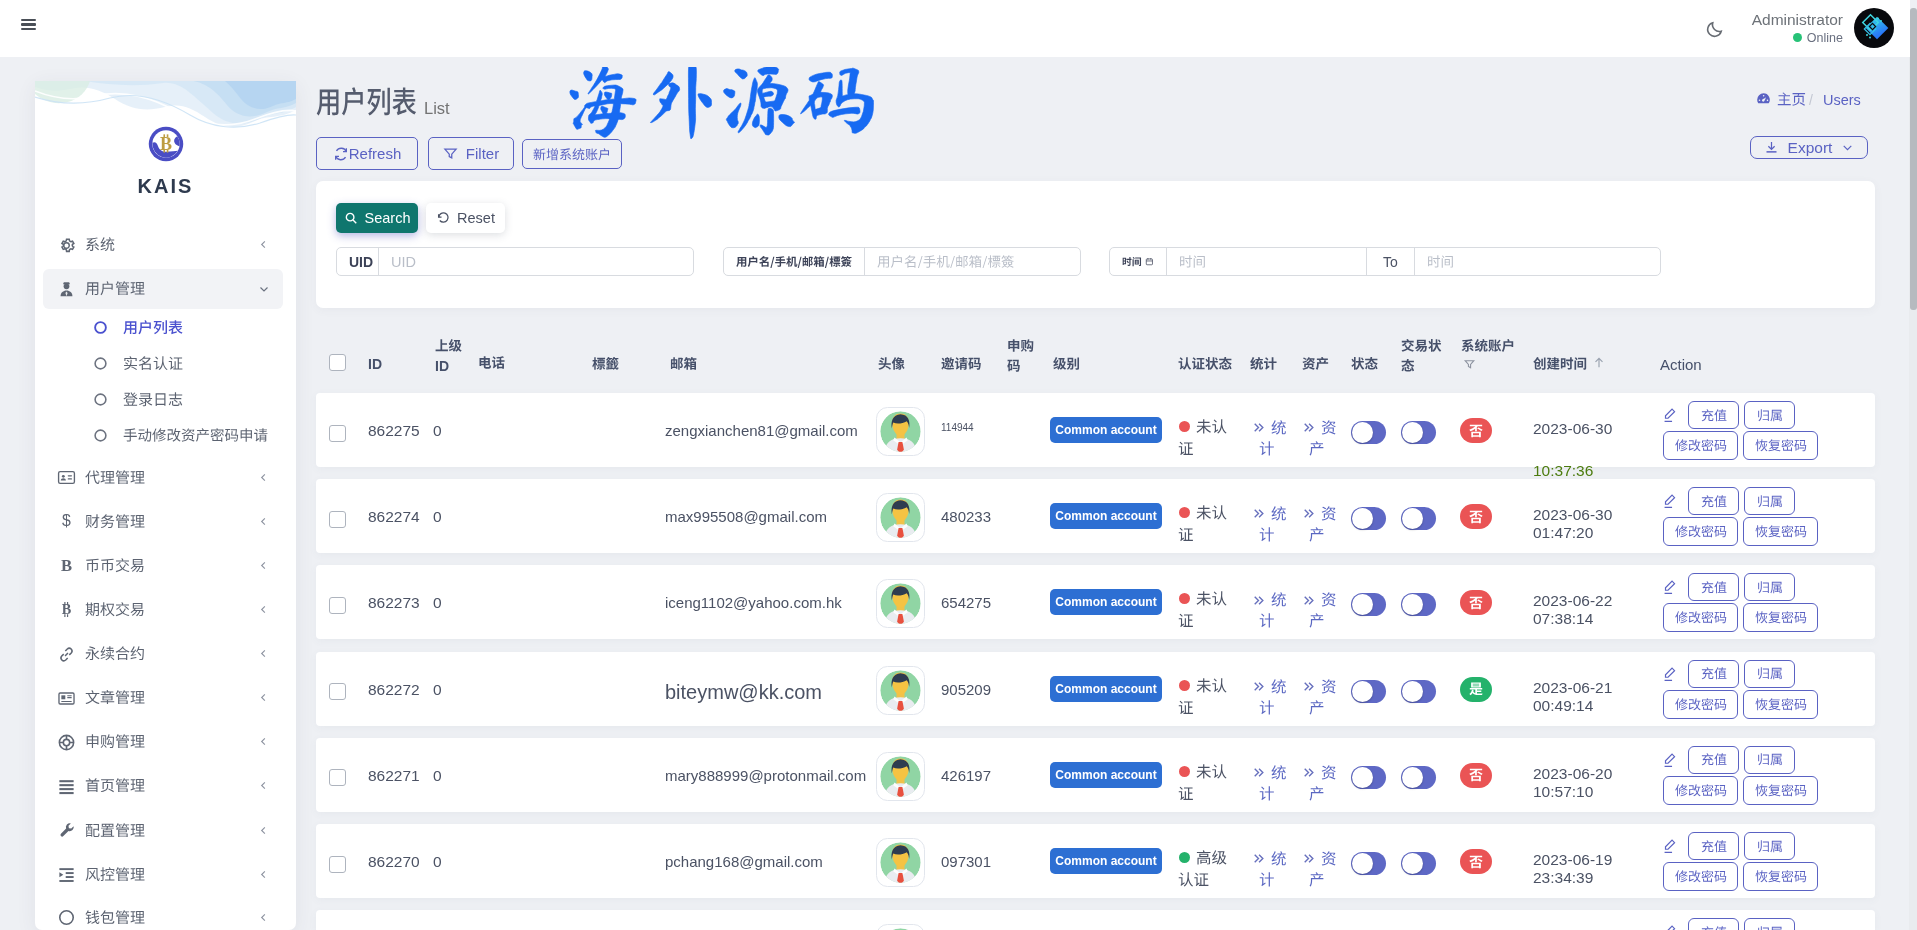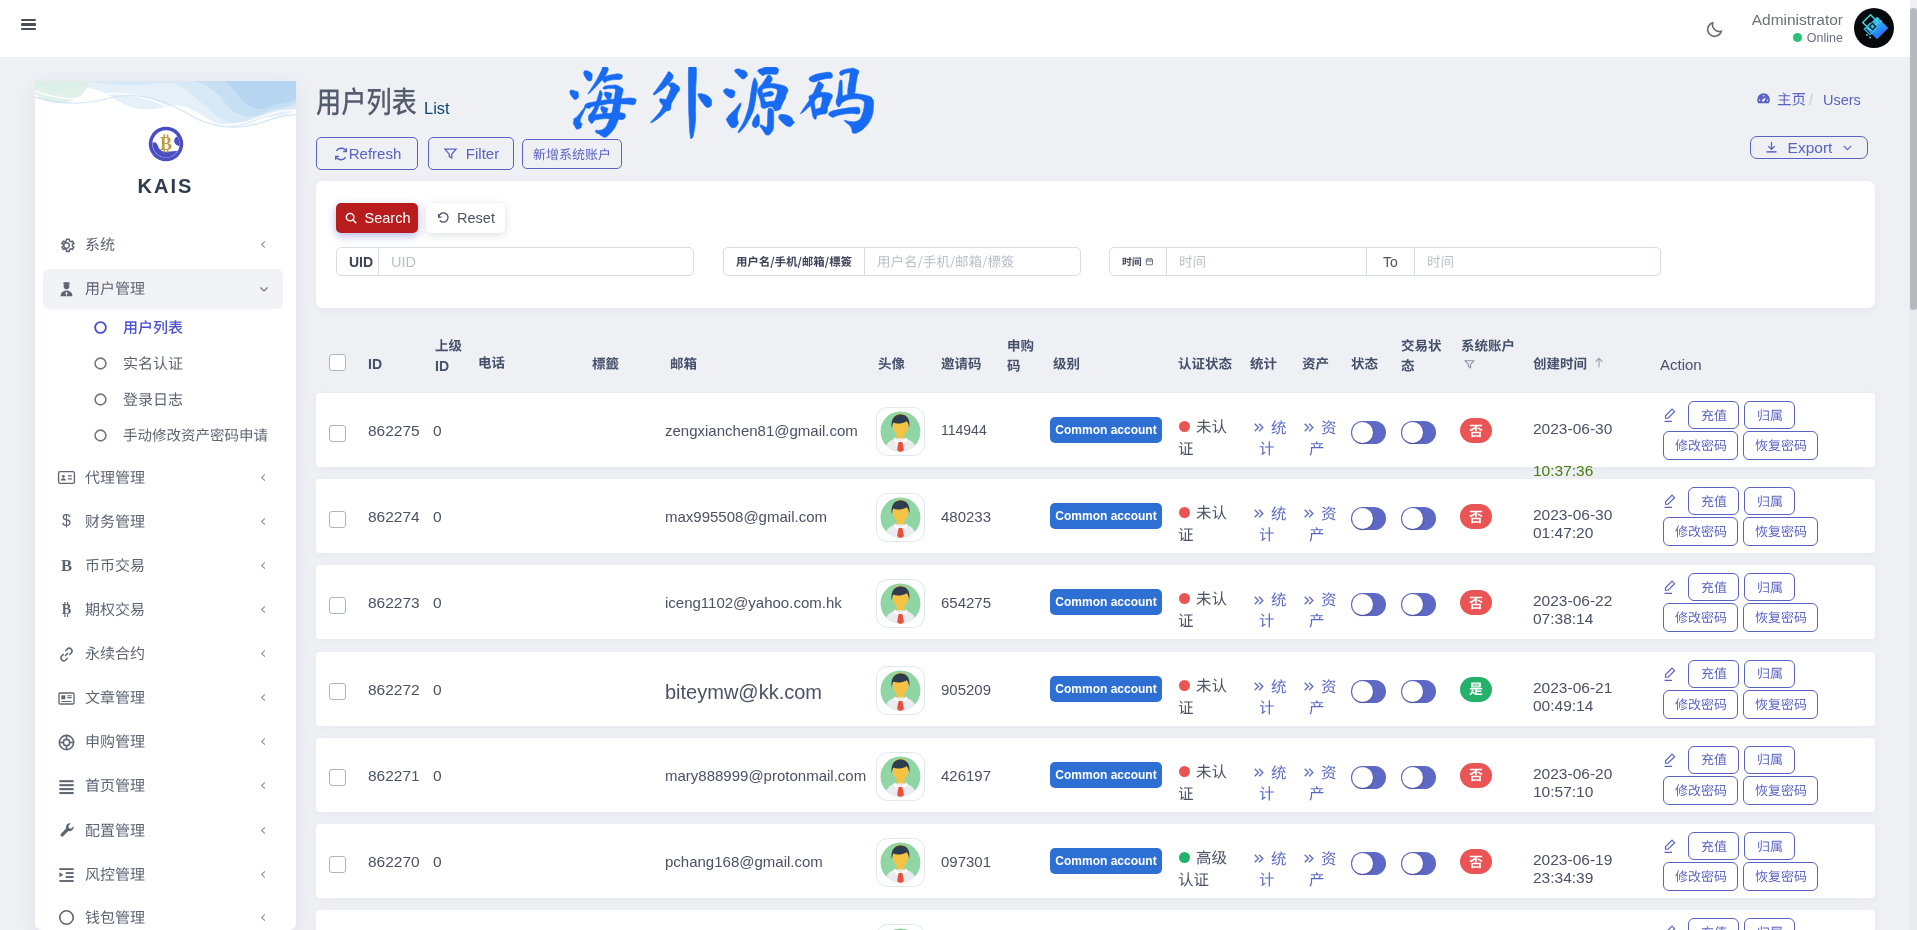--- a/index.html
+++ b/index.html
@@ -514,21 +514,21 @@
 <div class="abs" style="left:1809px;top:92px;font-size:14px;color:#c3c7d2">/</div>
 <div class="abs" style="left:1823px;top:92px;font-size:14.5px;color:#5a62c3">Users</div>
 <div class="abs" style="left:316px;top:87px">
     <svg width="100.8" height="30" viewBox="0 0 100.8 30" fill="#555c6e">
       <use href="#m7528" transform="translate(0.0 25.8) scale(0.0252 -0.0300)"></use>
       <use href="#m6237" transform="translate(25.2 25.8) scale(0.0252 -0.0300)"></use>
       <use href="#m5217" transform="translate(50.4 25.8) scale(0.0252 -0.0300)"></use>
       <use href="#m8868" transform="translate(75.6 25.8) scale(0.0252 -0.0300)"></use>
     </svg>
   </div>
-<div class="abs" style="left:424px;top:99px;font-size:16.5px;color:#0c4a6e">List</div>
+<div class="abs" style="left:424px;top:99px;font-size:16.5px;color:#737373">List</div>
 <svg class="abs" style="left:563px;top:67px" width="312" height="80" viewBox="0 0 312 80" fill="#176af2" stroke="#176af2" stroke-width="8">
     <use href="#w6d77" transform="translate(0.0 62) scale(0.0800 -0.0800)"></use>
     <use href="#w5916" transform="translate(78.0 62) scale(0.0800 -0.0800)"></use>
     <use href="#w6e90" transform="translate(156.0 62) scale(0.0800 -0.0800)"></use>
     <use href="#w7801" transform="translate(234.0 62) scale(0.0800 -0.0800)"></use>
   </svg>
 <div class="obtn" style="left:316px;top:137px;width:102px;height:33px;background:transparent;gap:0;border-radius:5px">
     <svg width="16" height="16" viewBox="0 0 24 24" fill="none" stroke="#5a62c3" stroke-width="2">
       <path d="M20 8.5A8.3 8.3 0 0 0 5.2 7.4M4 15.5a8.3 8.3 0 0 0 14.8 1.1"></path>
       <path d="M20 3.5v5h-5M4 20.5v-5h5" fill="none"></path>
@@ -555,21 +555,21 @@
     <svg width="15" height="15" viewBox="0 0 24 24" fill="none" stroke="#5a62c3" stroke-width="2">
       <path d="M12 3v11M7 10l5 5 5-5"></path>
       <path d="M4 19h16" stroke-width="2.4"></path>
     </svg>
     <span style="font-size:15.5px;color:#5a62c3">Export</span>
     <svg width="13" height="13" viewBox="0 0 24 24" fill="none" stroke="#5a62c3" stroke-width="2.2">
       <path d="M5 9l7 7 7-7"></path>
     </svg>
   </div>
 <div class="abs" style="left:316px;top:181px;width:1559px;height:127px;background:#fff;border-radius:7px;box-shadow:0 2px 10px rgba(70,80,100,0.05)"></div>
-<div class="abs" style="left:336px;top:203px;width:82px;height:30px;background:#b91c1c;border-radius:5px;display:flex;align-items:center;justify-content:center;gap:7px;box-shadow:0 3px 8px rgba(90,98,195,0.45)">
+<div class="abs" style="left:336px;top:203px;width:82px;height:30px;background:#0f766e;border-radius:5px;display:flex;align-items:center;justify-content:center;gap:7px;box-shadow:0 3px 8px rgba(90,98,195,0.45)">
     <svg width="14" height="14" viewBox="0 0 24 24" fill="none" stroke="#fff" stroke-width="2.4">
       <circle cx="10.5" cy="10.5" r="6.5"></circle>
       <path d="M15.5 15.5 21 21"></path>
     </svg>
     <span style="font-size:14.5px;color:#fff">Search</span>
   </div>
 <div class="abs" style="left:426px;top:203px;width:79px;height:30px;background:#fff;border-radius:5px;display:flex;align-items:center;justify-content:center;gap:7px;box-shadow:0 2px 8px rgba(60,70,90,0.18)">
     <svg width="14" height="14" viewBox="0 0 24 24" fill="none" stroke="#4b5264" stroke-width="2.2">
       <path d="M4.5 5.5v5h5"></path>
       <path d="M4.7 10.5a8 8 0 1 1 1.8 5.8"></path>
@@ -777,21 +777,21 @@
 <g clip-path="url(#avc876407)">
 <circle cx="24.5" cy="24.5" r="20.2" fill="#90d5a4"></circle>
 <rect x="20.5" y="26" width="8" height="8" fill="#f0c24a"></rect>
 <path d="M8.5 45 C9 35.5 15.5 31.2 24.5 31.2 C33.5 31.2 40 35.5 40.5 45z" fill="#e9ecf0"></path>
 <path d="M18.5 30.5 L24.5 35.5 L30.5 30.5 L31.8 33.2 L24.5 38.5 L17.2 33.2z" fill="#fdfdfd"></path>
 <path d="M22.6 35h3.8l1.5 7.8-2 2.2h-2.8l-2-2.2z" fill="#e8503e"></path>
 <path d="M16.2 16 C16.2 9.8 19.8 6.6 24.5 6.6 C29.2 6.6 32.8 9.8 32.8 16 C32.8 22.5 29.2 28.8 24.5 28.8 C19.8 28.8 16.2 22.5 16.2 16z" fill="#f5c343"></path>
 <path d="M15.9 21.5 C14.6 15 16.5 7.5 24.5 7.2 C32.5 7.5 34.4 14.5 33.1 21 C33 18 32.2 16.2 30.8 14.2 C26.5 16.8 20.5 17.2 17.3 15.6 C16.6 17.2 16.1 19.3 15.9 21.5z" fill="#2e3c50"></path>
 </g>
   </svg>
-<div class="abs" style="left:941px;top:422px;font-size:14px;color:#4b5264">114944</div>
+<div class="abs" style="left:941px;top:422px;font-size:10px;color:#4b5264">114944</div>
 <div class="abs" style="left:1050px;top:417px;width:112px;height:26px;background:#2d6fd3;border-radius:5px;display:flex;align-items:center;justify-content:center">
     <span style="font-size:12px;font-weight:bold;color:#fff;white-space:nowrap">Common account</span>
   </div>
 <div class="abs" style="left:1179px;top:421px;width:11px;height:11px;border-radius:50%;background:#ea5455"></div>
 <div class="abs" style="left:1196px;top:419px">
     <svg width="31.0" height="15.5" viewBox="0 0 31.0 15.5" fill="#4b5264">
       <use href="#r672a" transform="translate(0.0 13.3) scale(0.0155 -0.0155)"></use>
       <use href="#r8ba4" transform="translate(15.5 13.3) scale(0.0155 -0.0155)"></use>
     </svg>
   </div>

